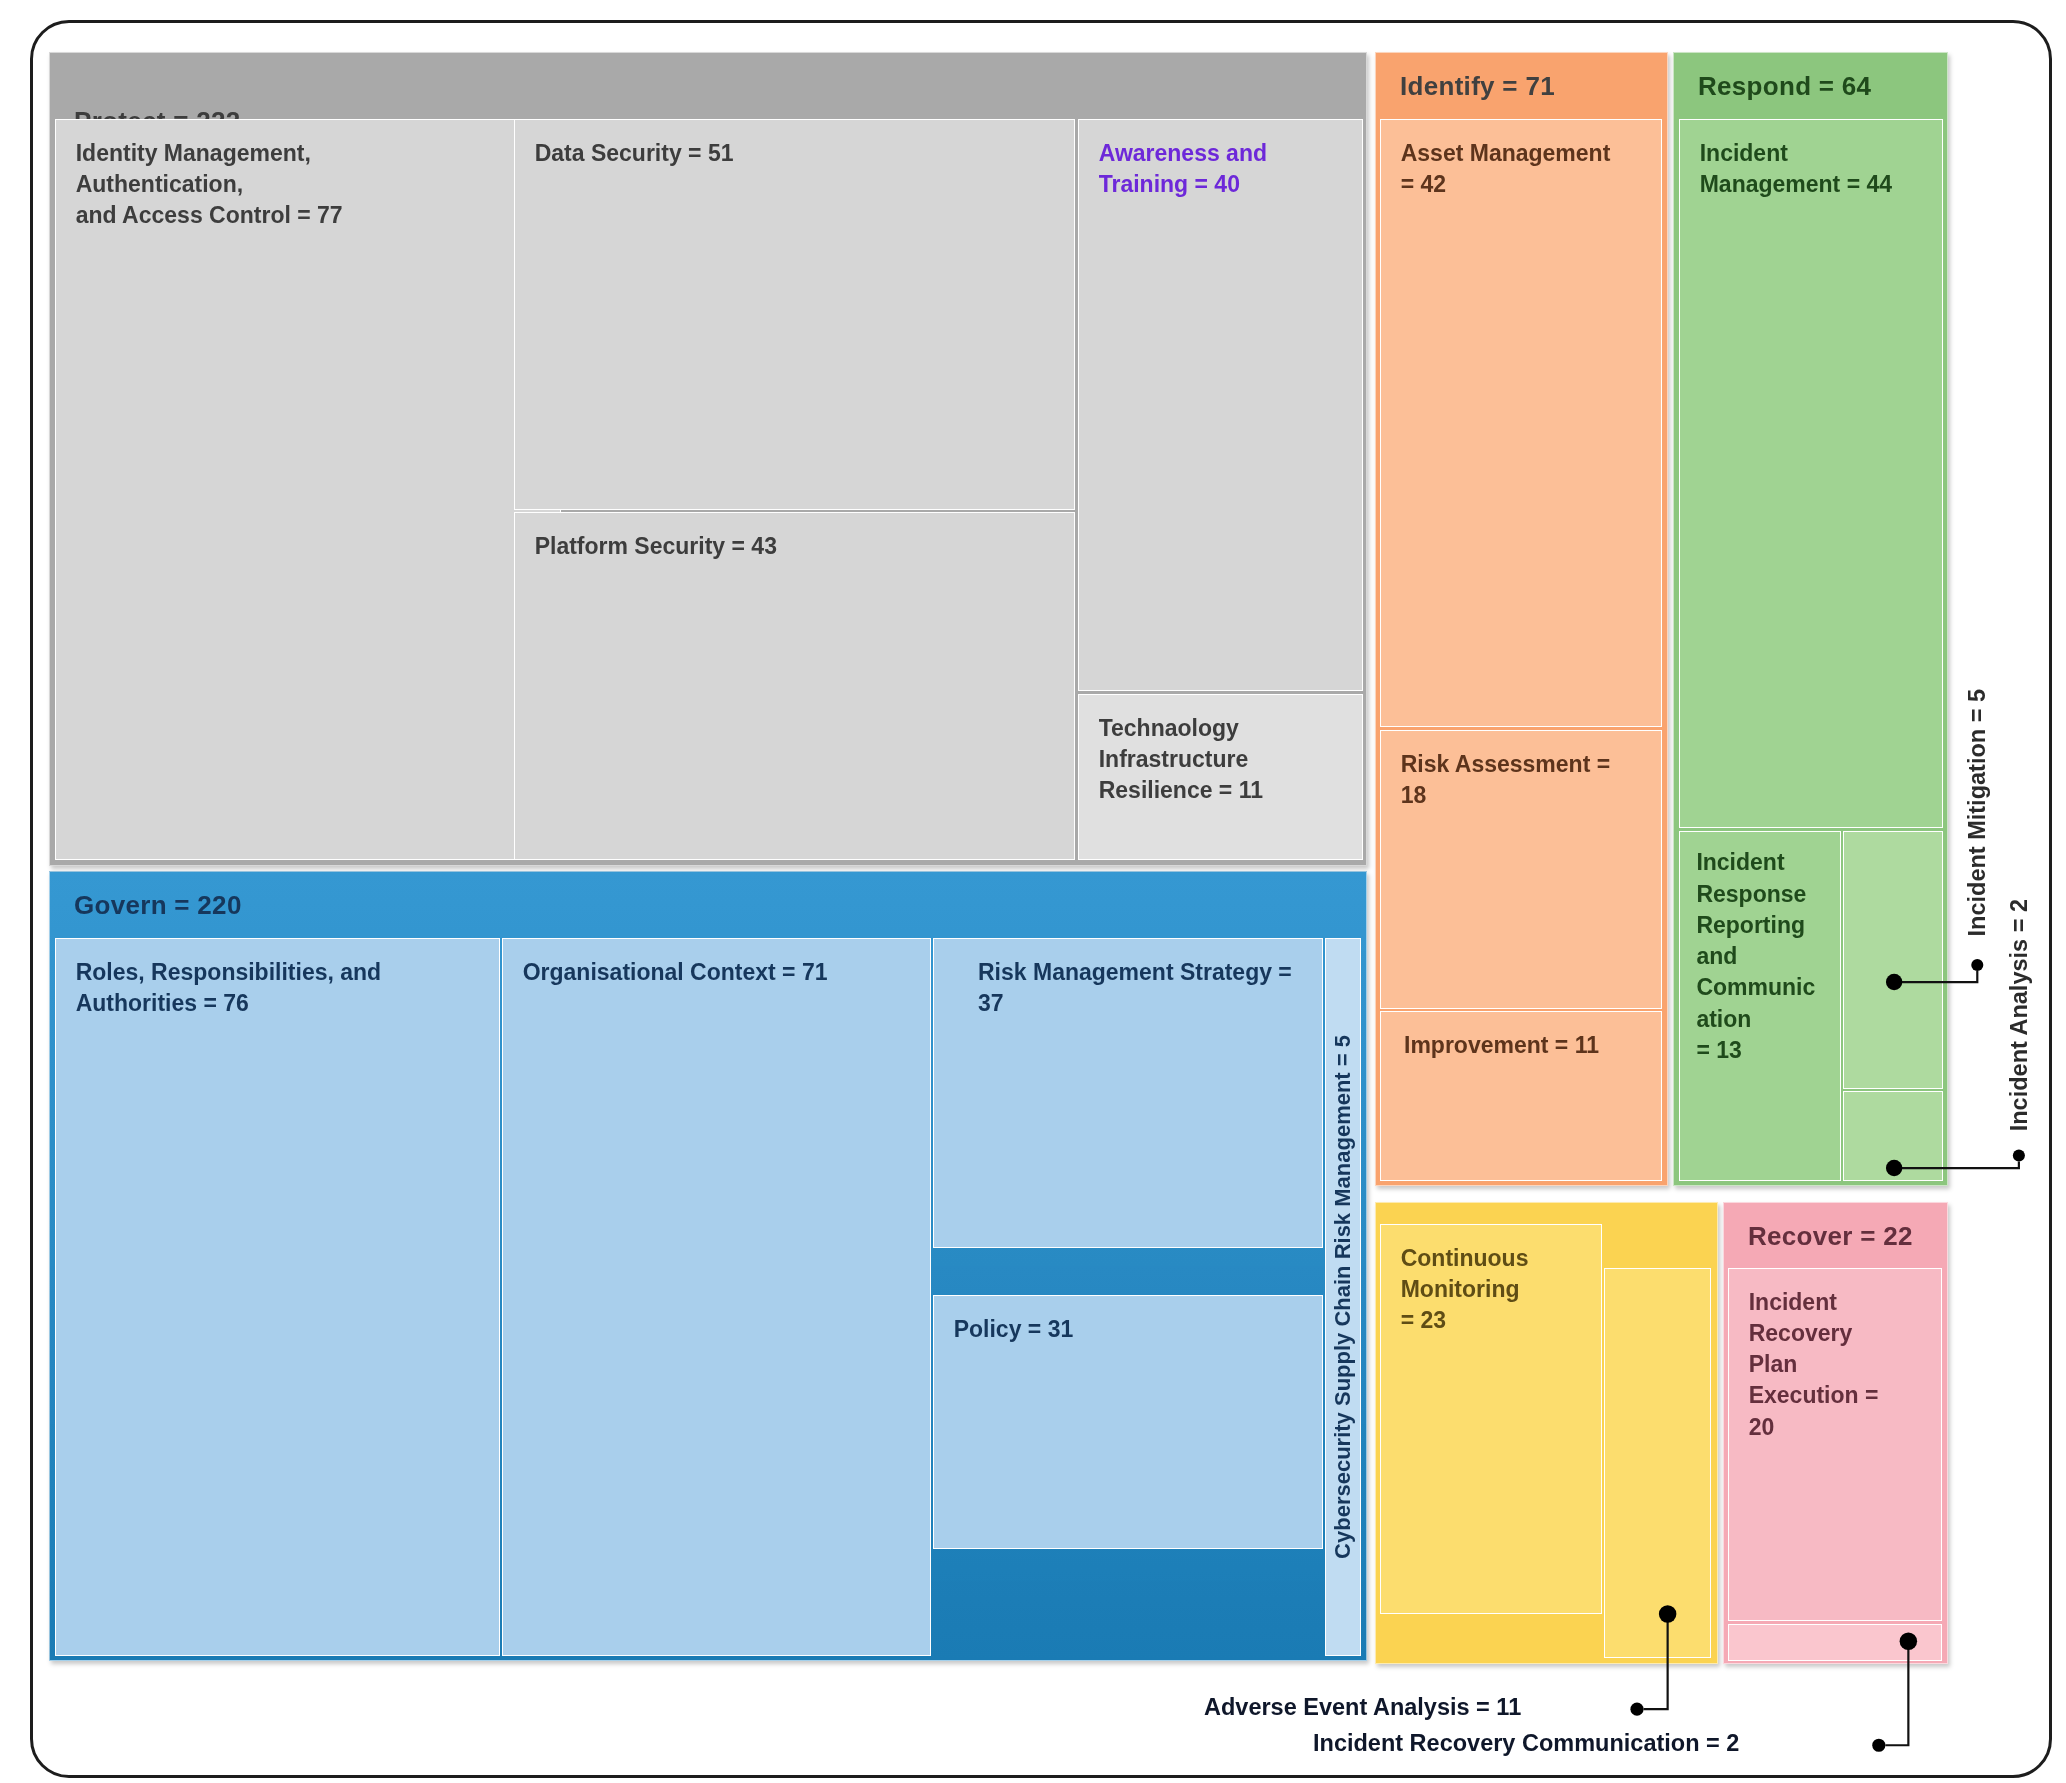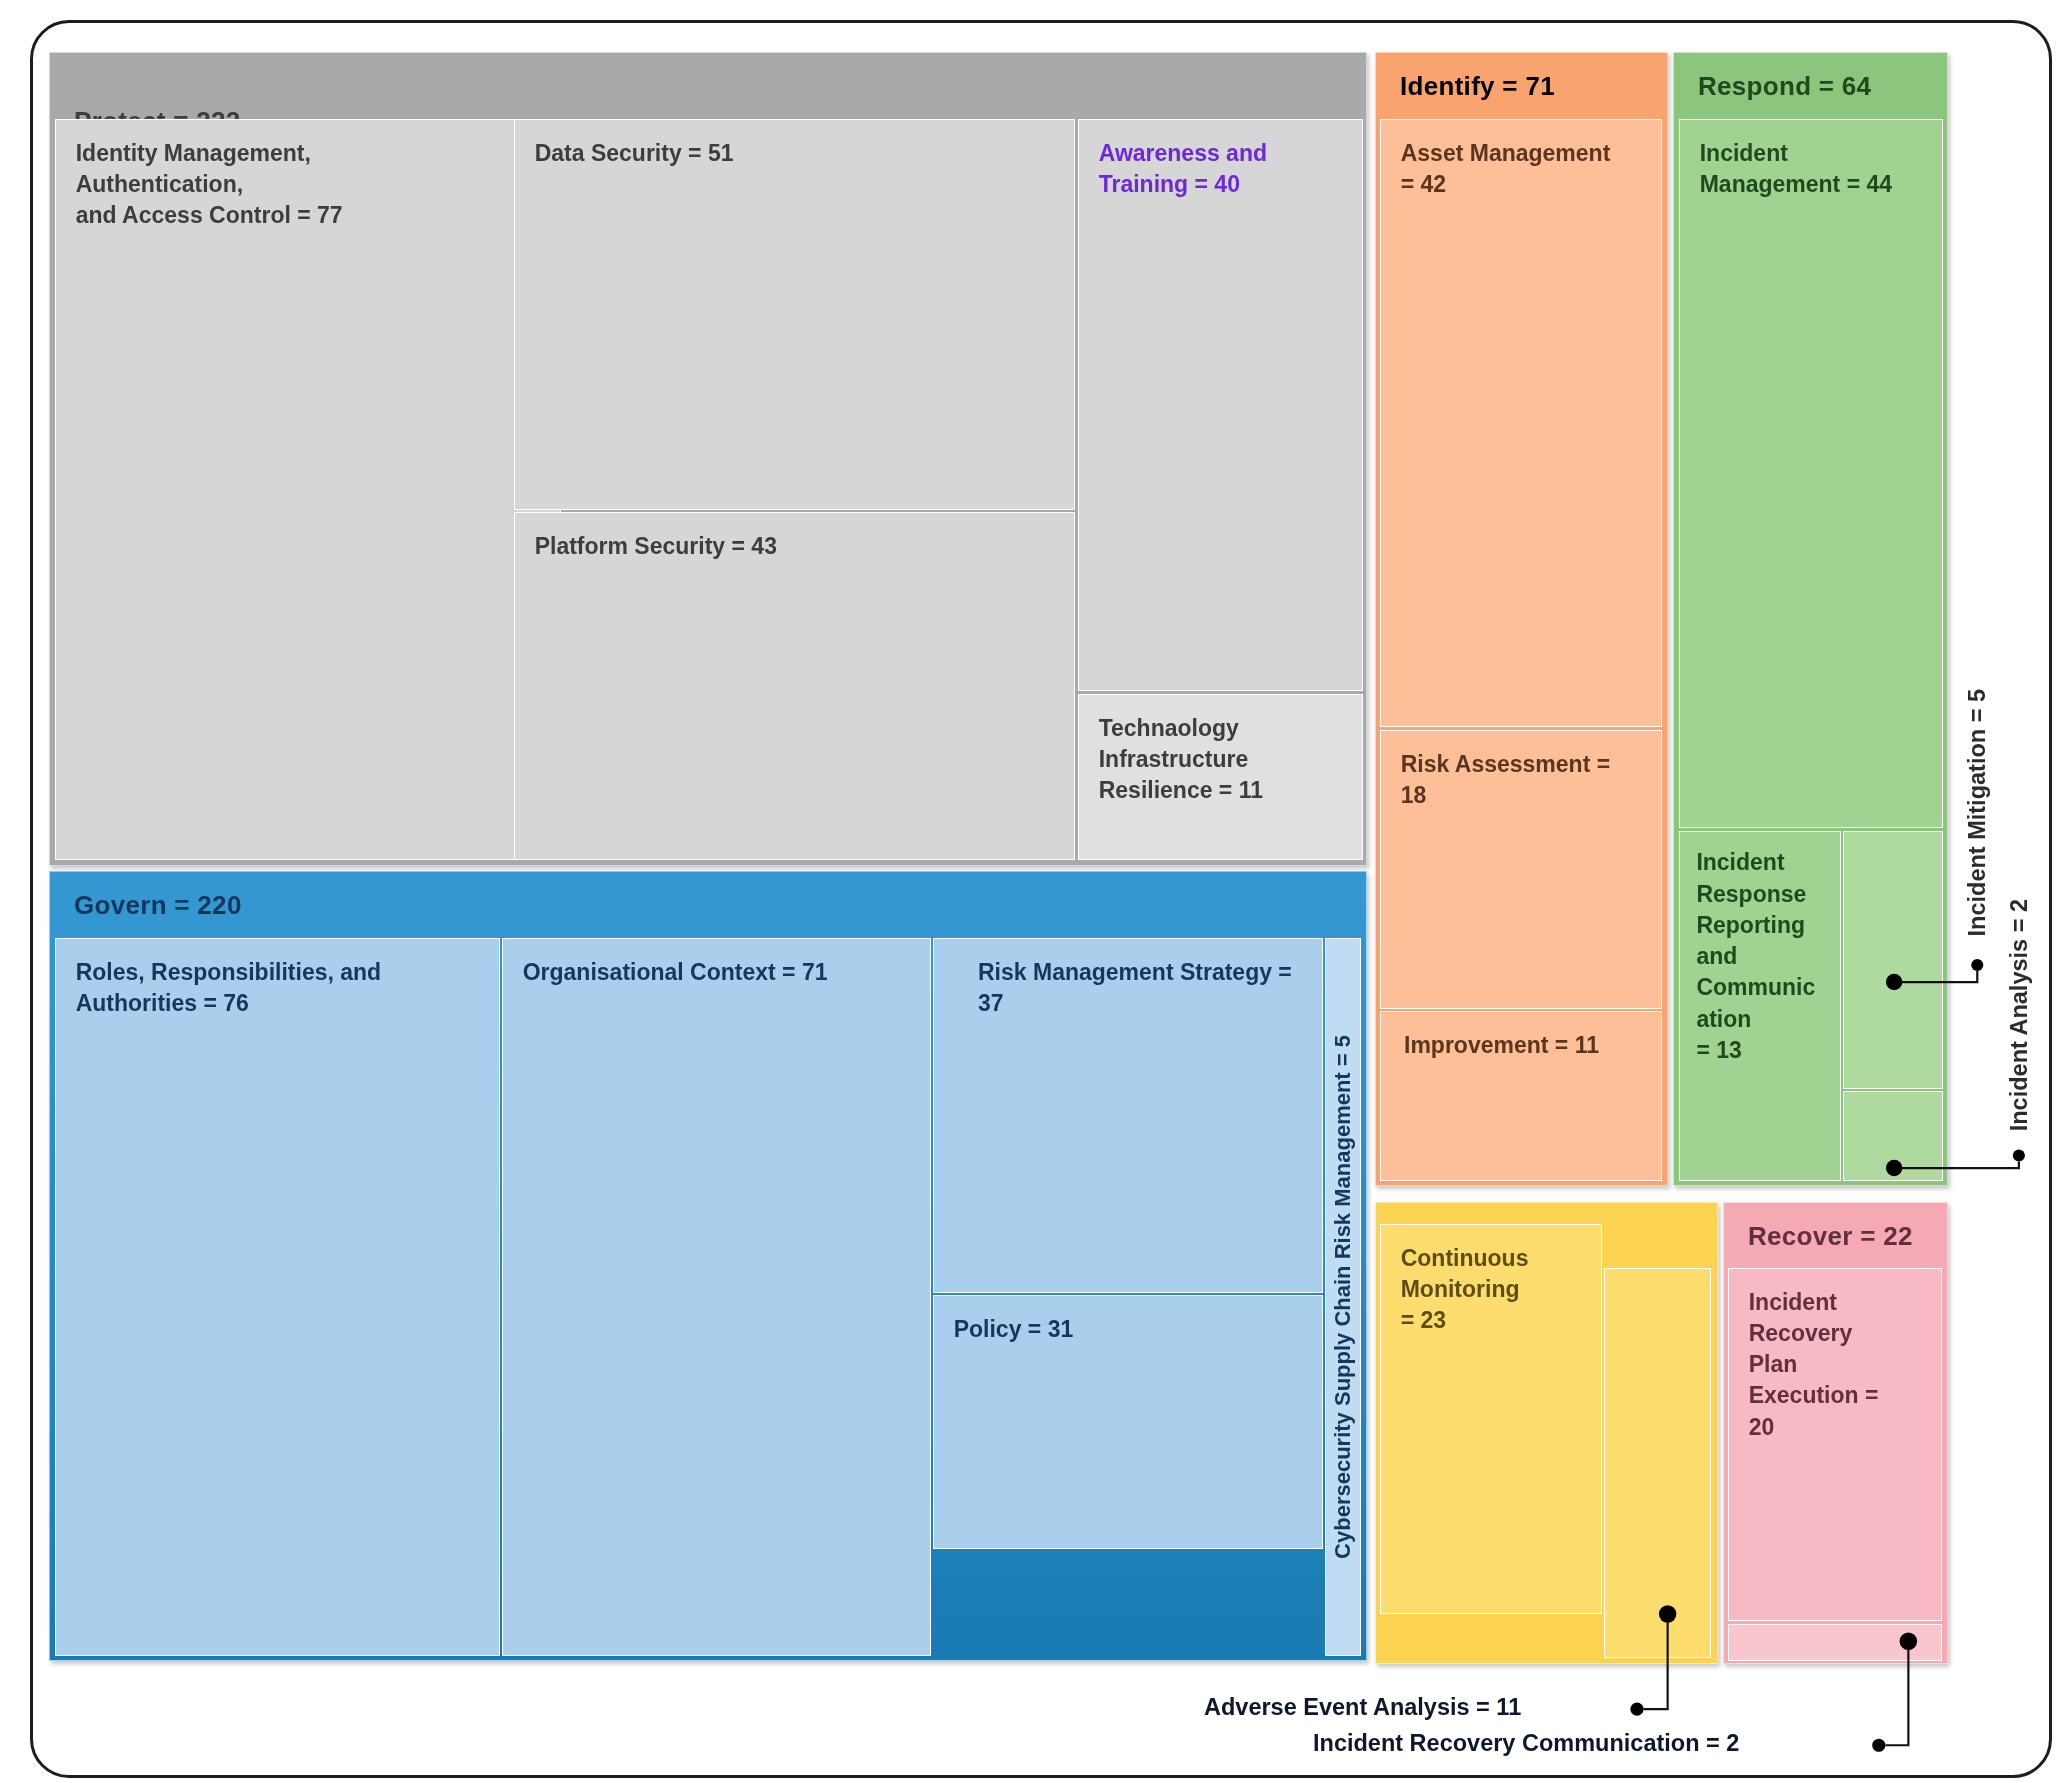--- a/index.html
+++ b/index.html
@@ -83,29 +83,29 @@
 <div class="cell" style="left: 1078px; top: 694px; width: 285px; height: 166px; background-color: rgb(224, 224, 224); color: rgb(61, 61, 61);">Technaology
 Infrastructure
 Resilience = 11</div>
 
 <div class="blk" id="blk-govern" style="left: 49px; top: 871px; width: 1318px; height: 790px; background-color: rgb(30, 140, 205);">
   <div class="hd" style="color: rgb(22, 55, 92);">Govern = 220</div>
 </div>
 <div class="cell" style="left: 55px; top: 938px; width: 445px; height: 718px; background-color: rgb(169, 207, 236); color: rgb(22, 55, 92);">Roles, Responsibilities, and
 Authorities = 76</div>
 <div class="cell" style="left: 502px; top: 938px; width: 429px; height: 718px; background-color: rgb(169, 207, 236); color: rgb(22, 55, 92);">Organisational Context = 71</div>
-<div class="cell" style="left: 933px; top: 938px; width: 390px; height: 355px; background-color: rgb(169, 207, 236); color: rgb(22, 55, 92); padding-left: 44px;">Risk Management Strategy =
+<div class="cell" style="left: 933px; top: 938px; width: 390px; height: 310px; background-color: rgb(169, 207, 236); color: rgb(22, 55, 92); padding-left: 44px;">Risk Management Strategy =
 37</div>
 <div class="cell" style="left: 933px; top: 1295px; width: 390px; height: 254px; background-color: rgb(169, 207, 236); color: rgb(22, 55, 92);">Policy = 31</div>
 <div class="cell vcell" style="left: 1325px; top: 938px; width: 36px; height: 718px; background-color: rgb(192, 220, 242);">
   <span class="vtext" style="color: rgb(22, 55, 92);">Cybersecurity Supply Chain Risk Management = 5</span>
 </div>
 
 <div class="blk" id="blk-identify" style="left: 1375px; top: 52px; width: 293px; height: 1134px; background-color: rgb(249, 163, 110);">
-  <div class="hd" style="color: #000000;">Identify = 71</div>
+  <div class="hd" style="color: #404040;">Identify = 71</div>
 </div>
 <div class="cell" style="left: 1380px; top: 119px; width: 282px; height: 608px; background-color: rgb(252, 191, 151); color: rgb(93, 52, 28);">Asset Management
 = 42</div>
 <div class="cell" style="left: 1380px; top: 730px; width: 282px; height: 279px; background-color: rgb(252, 191, 151); color: rgb(93, 52, 28);">Risk Assessment =
 18</div>
 <div class="cell" style="left: 1380px; top: 1011px; width: 282px; height: 170px; background-color: rgb(252, 191, 151); color: rgb(93, 52, 28); padding-left: 23px;">Improvement = 11</div>
 
 <div class="blk" id="blk-respond" style="left: 1673px; top: 52px; width: 275px; height: 1134px; background-color: rgb(140, 198, 126);">
   <div class="hd" style="color: rgb(31, 74, 27);">Respond = 64</div>
 </div>

